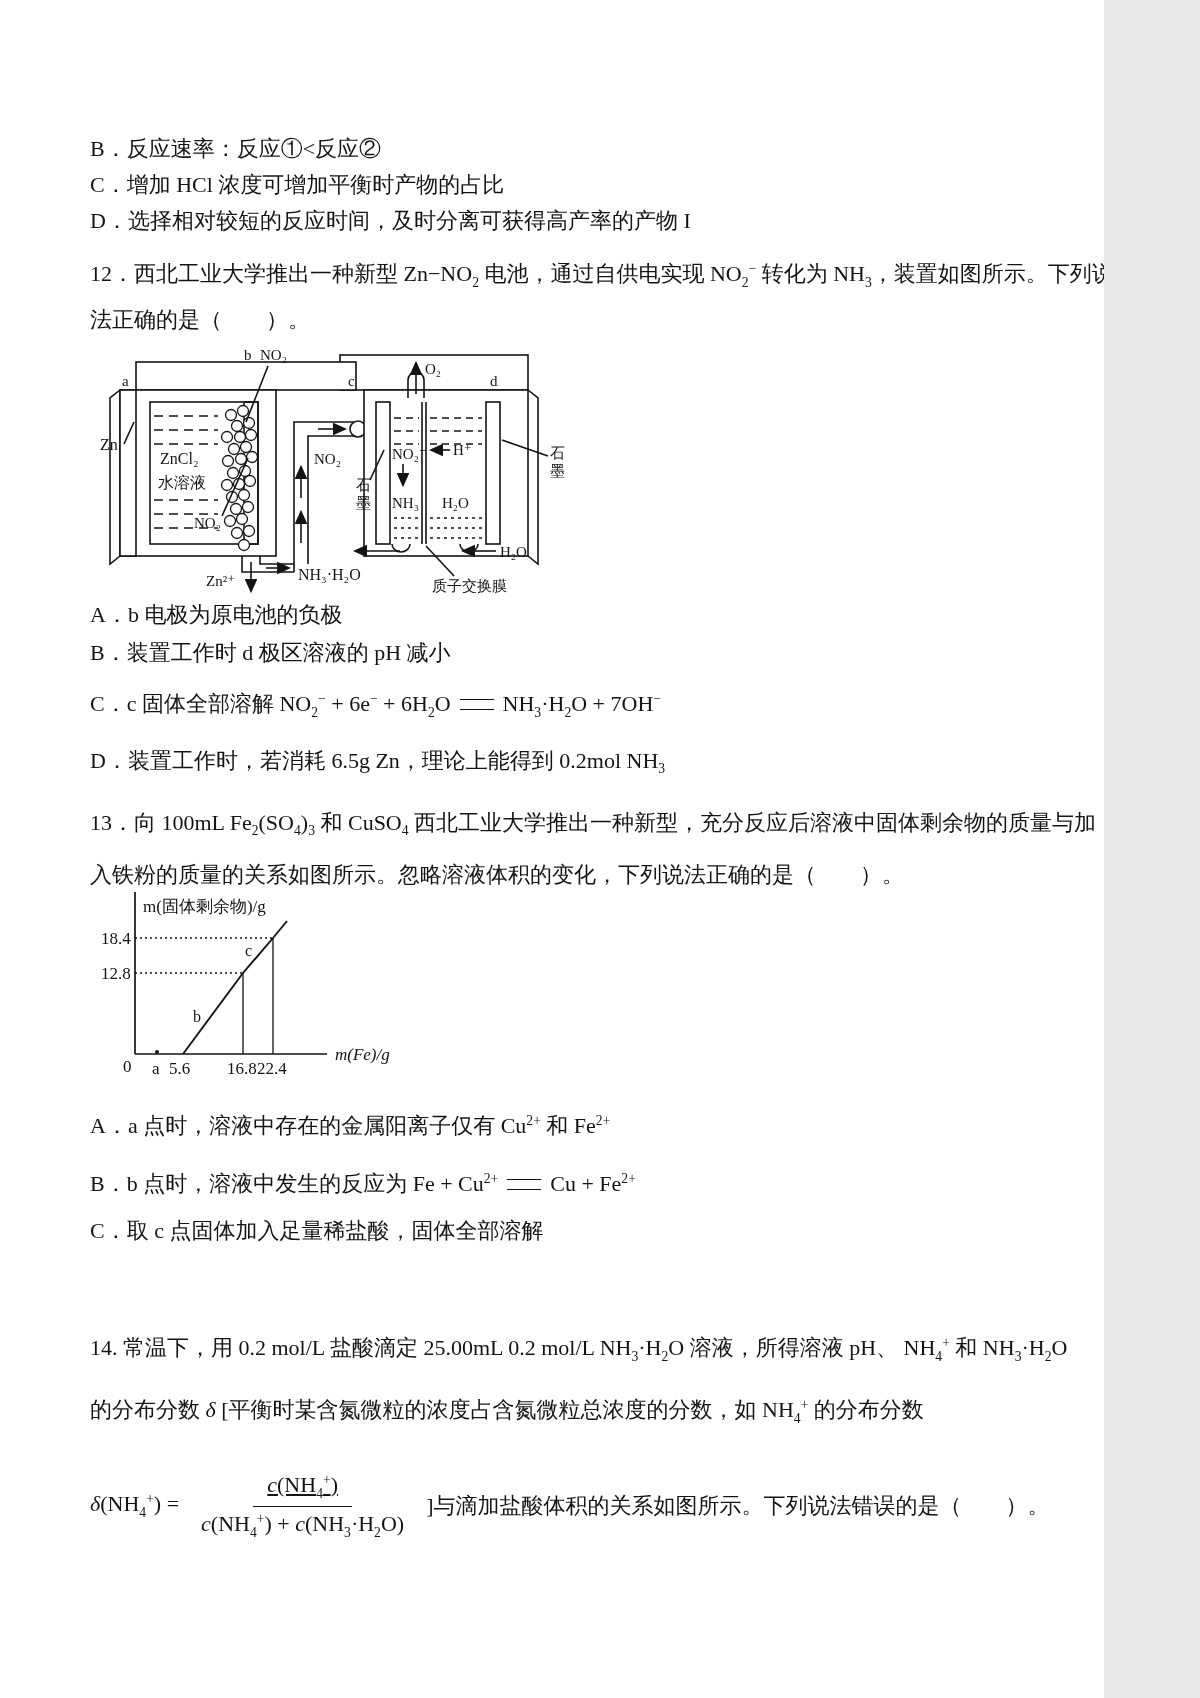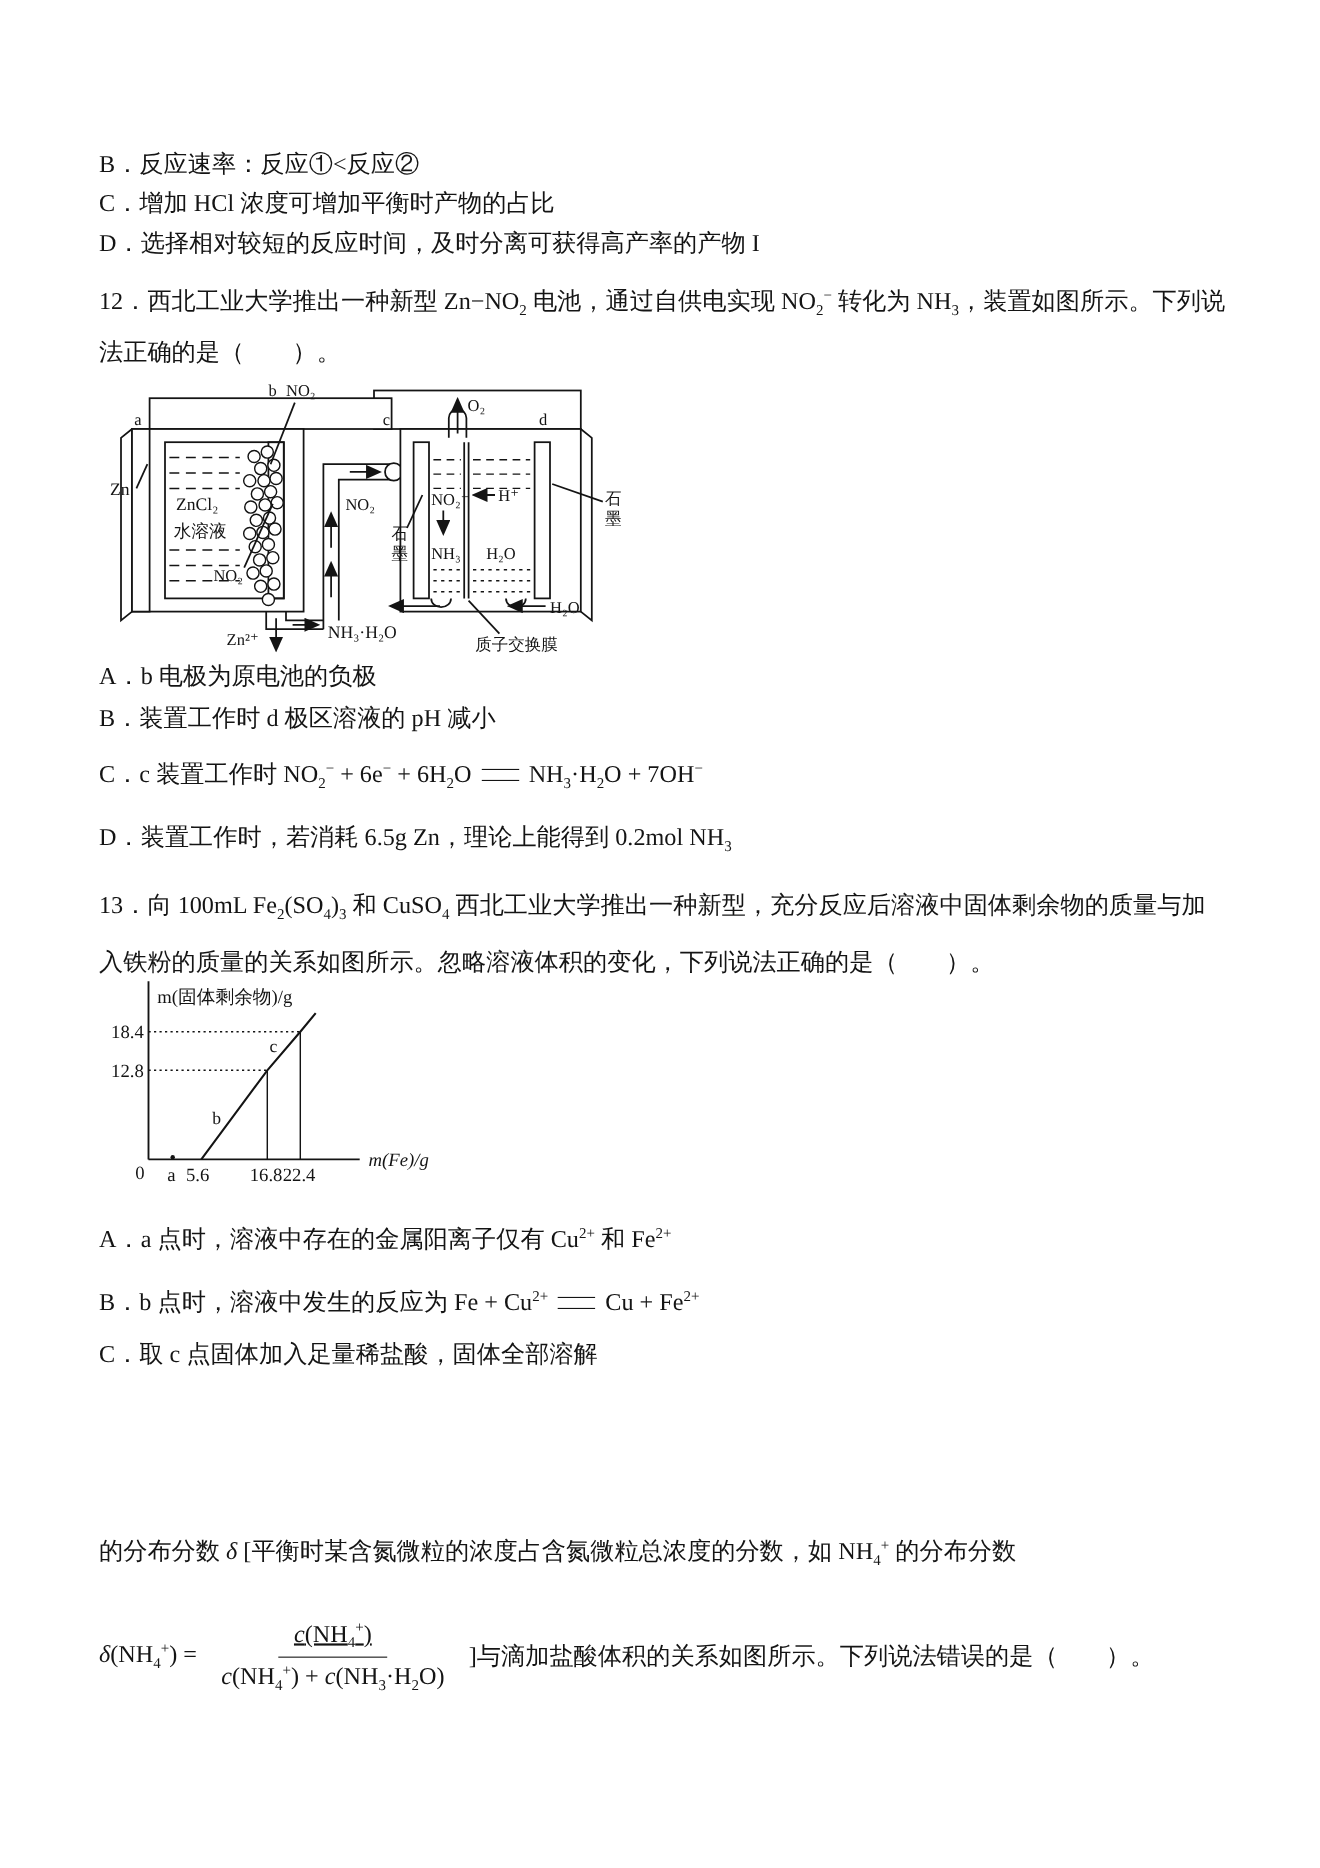--- a/index.html
+++ b/index.html
@@ -1,18 +1,18 @@
 <!DOCTYPE html>
 <html><head>
 <meta charset="utf-8">
 <style>
   html,body{margin:0;padding:0;background:#e8e8e8;}
   .page{
     position:relative;
-    width:1200px;height:1698px;
+    width:1104px;height:1698px;
     background:#ffffff;
     font-family:"Liberation Serif","DejaVu Serif",serif;
     color:#141414;
     overflow:hidden;
   }
   .line{
     position:absolute;left:90px;
     font-size:22px;line-height:30px;white-space:nowrap;
   }
   .line sub{font-size:62%;}
@@ -188,21 +188,21 @@
         <text x="200" y="242" font-size="16">NH₃·H₂O</text>
         <text x="402" y="219">H₂O</text>
         <text x="334" y="253">质子交换膜</text>
         <text x="108" y="248">Zn²⁺</text>
       </g>
     </svg>
   </div>
 
   <div class="line" style="top:600px"><span>A．b 电极为原电池的负极</span></div>
   <div class="line" style="top:638px"><span>B．装置工作时 d 极区溶液的 pH 减小</span></div>
-  <div class="line" style="top:684px"><span>C．c 装置工作时 NO</span><sub>2</sub><sup>−</sup><span> + 6e</span><sup>−</sup><span> + 6H</span><sub>2</sub><span>O</span><span class="eq"></span><span>NH</span><sub>3</sub><span>·H</span><sub>2</sub><span>O + 7OH</span><sup>−</sup></div>
+  <div class="line" style="top:684px"><span>C．c 固体全部溶解 NO</span><sub>2</sub><sup>−</sup><span> + 6e</span><sup>−</sup><span> + 6H</span><sub>2</sub><span>O</span><span class="eq"></span><span>NH</span><sub>3</sub><span>·H</span><sub>2</sub><span>O + 7OH</span><sup>−</sup></div>
   <div class="line" style="top:746px"><span>D．装置工作时，若消耗 6.5g Zn，理论上能得到 0.2mol NH</span><sub>3</sub></div>
 
   <div class="line" style="top:808px"><span>13．向 100mL Fe</span><sub>2</sub><span>(SO</span><sub>4</sub><span>)</span><sub>3</sub><span> 和 CuSO</span><sub>4</sub><span> 西北工业大学推出一种新型，充分反应后溶液中固体剩余物的质量与加</span></div>
   <div class="line" style="top:860px"><span>入铁粉的质量的关系如图所示。忽略溶液体积的变化，下列说法正确的是（　　）。</span></div>
 
   <div class="fig" style="left:95px;top:882px">
     <svg width="345" height="212" viewBox="0 0 345 212">
       <g stroke="#141414" stroke-width="1.7" fill="none">
         <line x1="40" y1="10" x2="40" y2="172"></line>
         <line x1="40" y1="172" x2="232" y2="172"></line>
@@ -226,20 +226,21 @@
         <text x="98" y="140" font-size="16">b</text>
         <text x="150" y="74" font-size="16">c</text>
       </g>
     </svg>
   </div>
 
   <div class="line" style="top:1106px"><span>A．a 点时，溶液中存在的金属阳离子仅有 Cu</span><sup>2+</sup><span> 和 Fe</span><sup>2+</sup></div>
   <div class="line" style="top:1164px"><span>B．b 点时，溶液中发生的反应为 Fe + Cu</span><sup>2+</sup><span class="eq"></span><span>Cu + Fe</span><sup>2+</sup></div>
   <div class="line" style="top:1216px"><span>C．取 c 点固体加入足量稀盐酸，固体全部溶解</span></div>
 
+  <div class="line" style="top:1328px"><span>14. 常温下，用 0.2 mol/L 盐酸滴定 25.00mL 0.2 mol/L NH</span><sub>3</sub><span>·H</span><sub>2</sub><span>O 溶液，所得溶液 pH、 NH</span><sub>4</sub><sup>+</sup><span> 和 NH</span><sub>3</sub><span>·H</span><sub>2</sub><span>O</span></div>
   <div class="line" style="top:1390px"><span>的分布分数 </span><span class="it">δ</span><span> [平衡时某含氮微粒的浓度占含氮微粒总浓度的分数，如 NH</span><sub>4</sub><sup>+</sup><span> 的分布分数</span></div>
 
   <div class="formula-row">
     <span><span class="it">δ</span><span>(NH</span><sub>4</sub><sup>+</sup><span>) = </span></span>
     <span class="frac">
       <span class="f-num"><span class="it">c</span><span>(NH</span><sub>4</sub><sup>+</sup><span>)</span></span>
       <span class="f-den"><span class="it">c</span><span>(NH</span><sub>4</sub><sup>+</sup><span>) + </span><span class="it">c</span><span>(NH</span><sub>3</sub><span>·H</span><sub>2</sub><span>O)</span></span>
     </span>
     <span><span>]与滴加盐酸体积的关系如图所示。下列说法错误的是（　　）。</span></span>
   </div>

